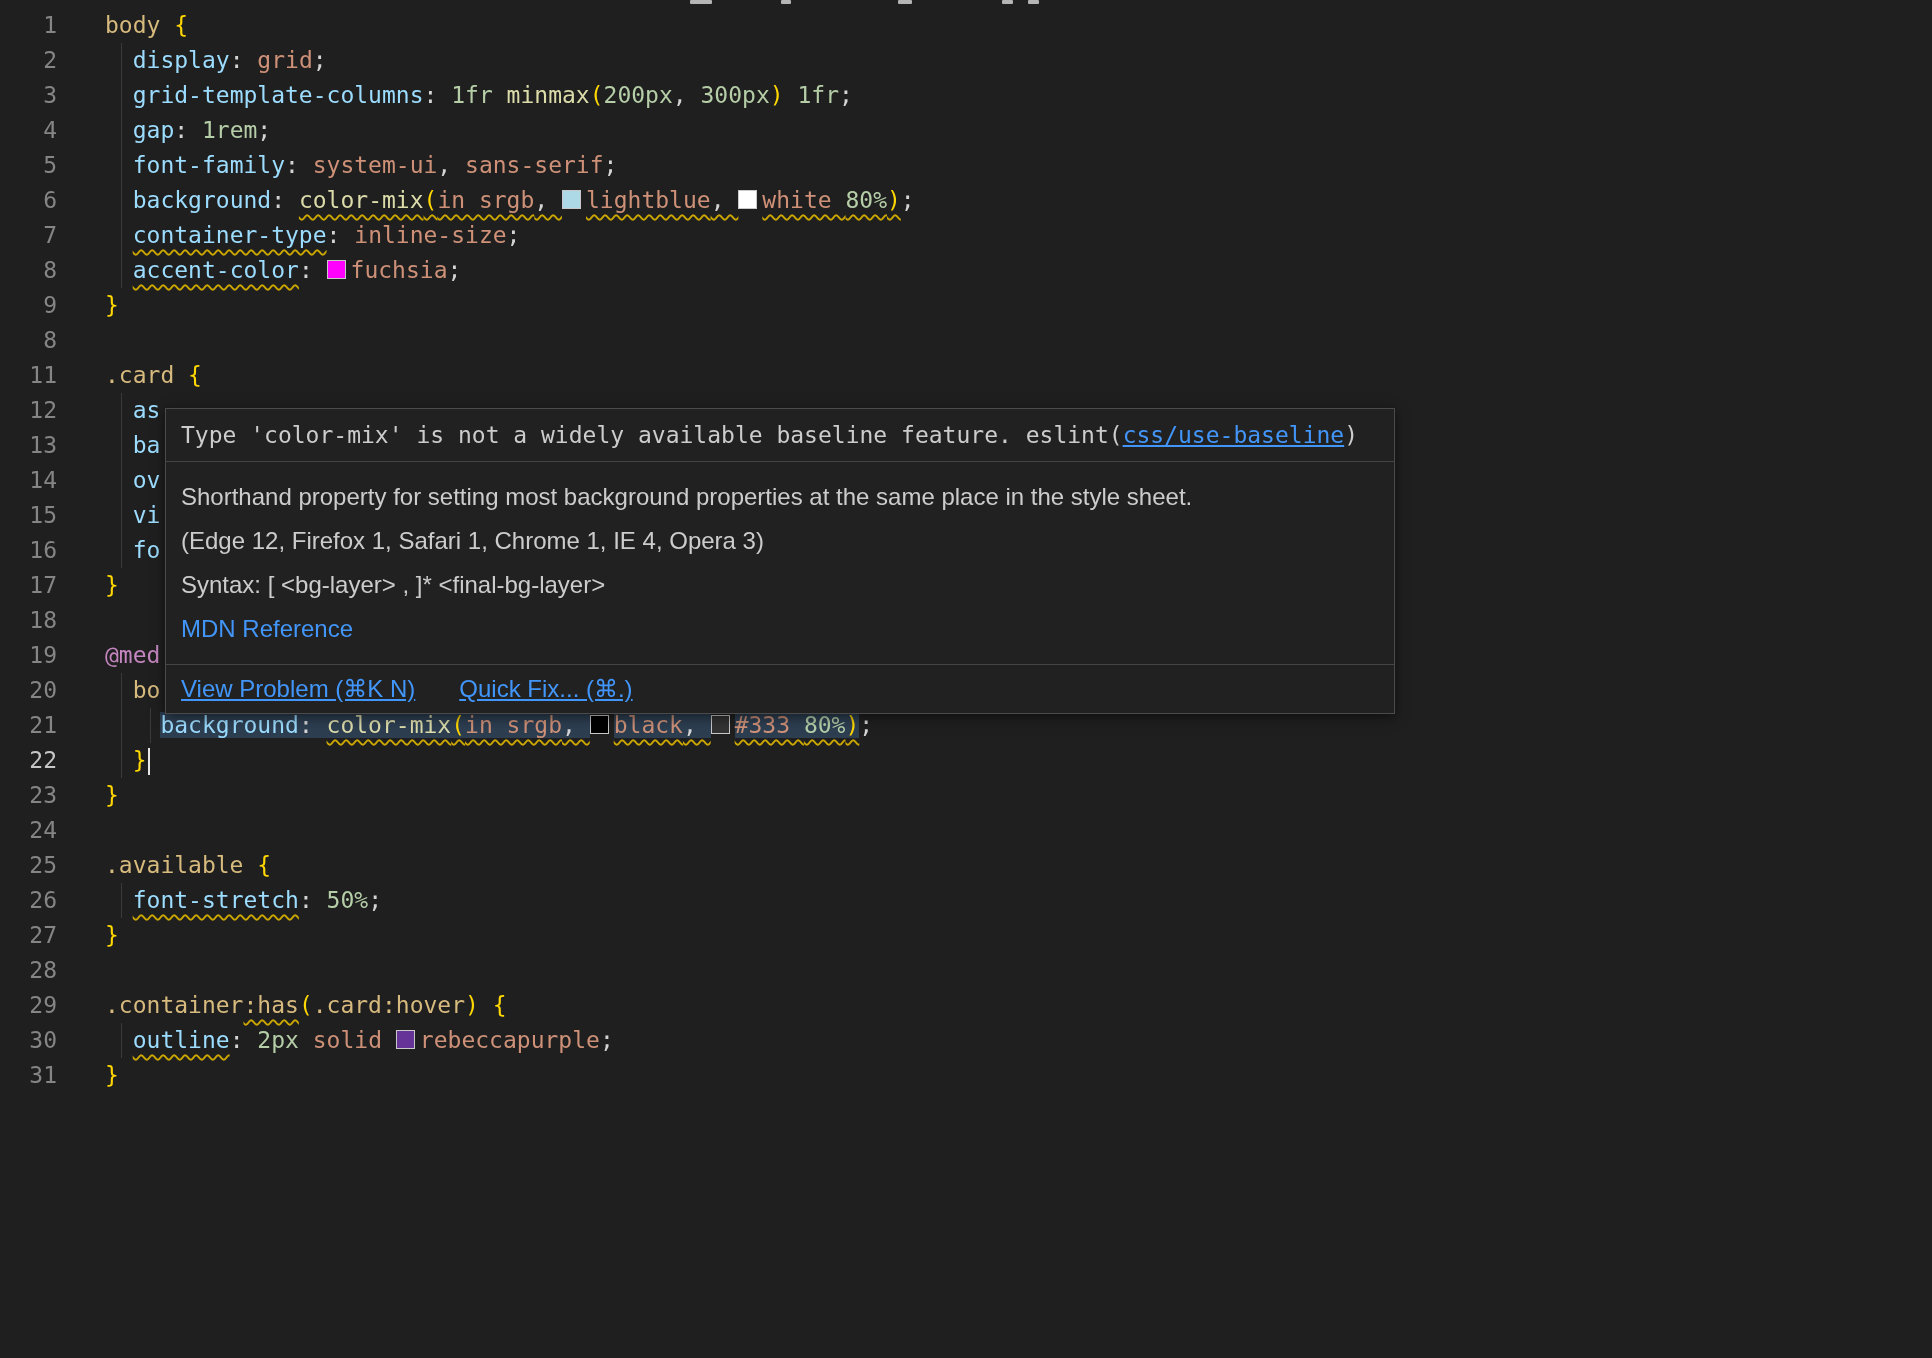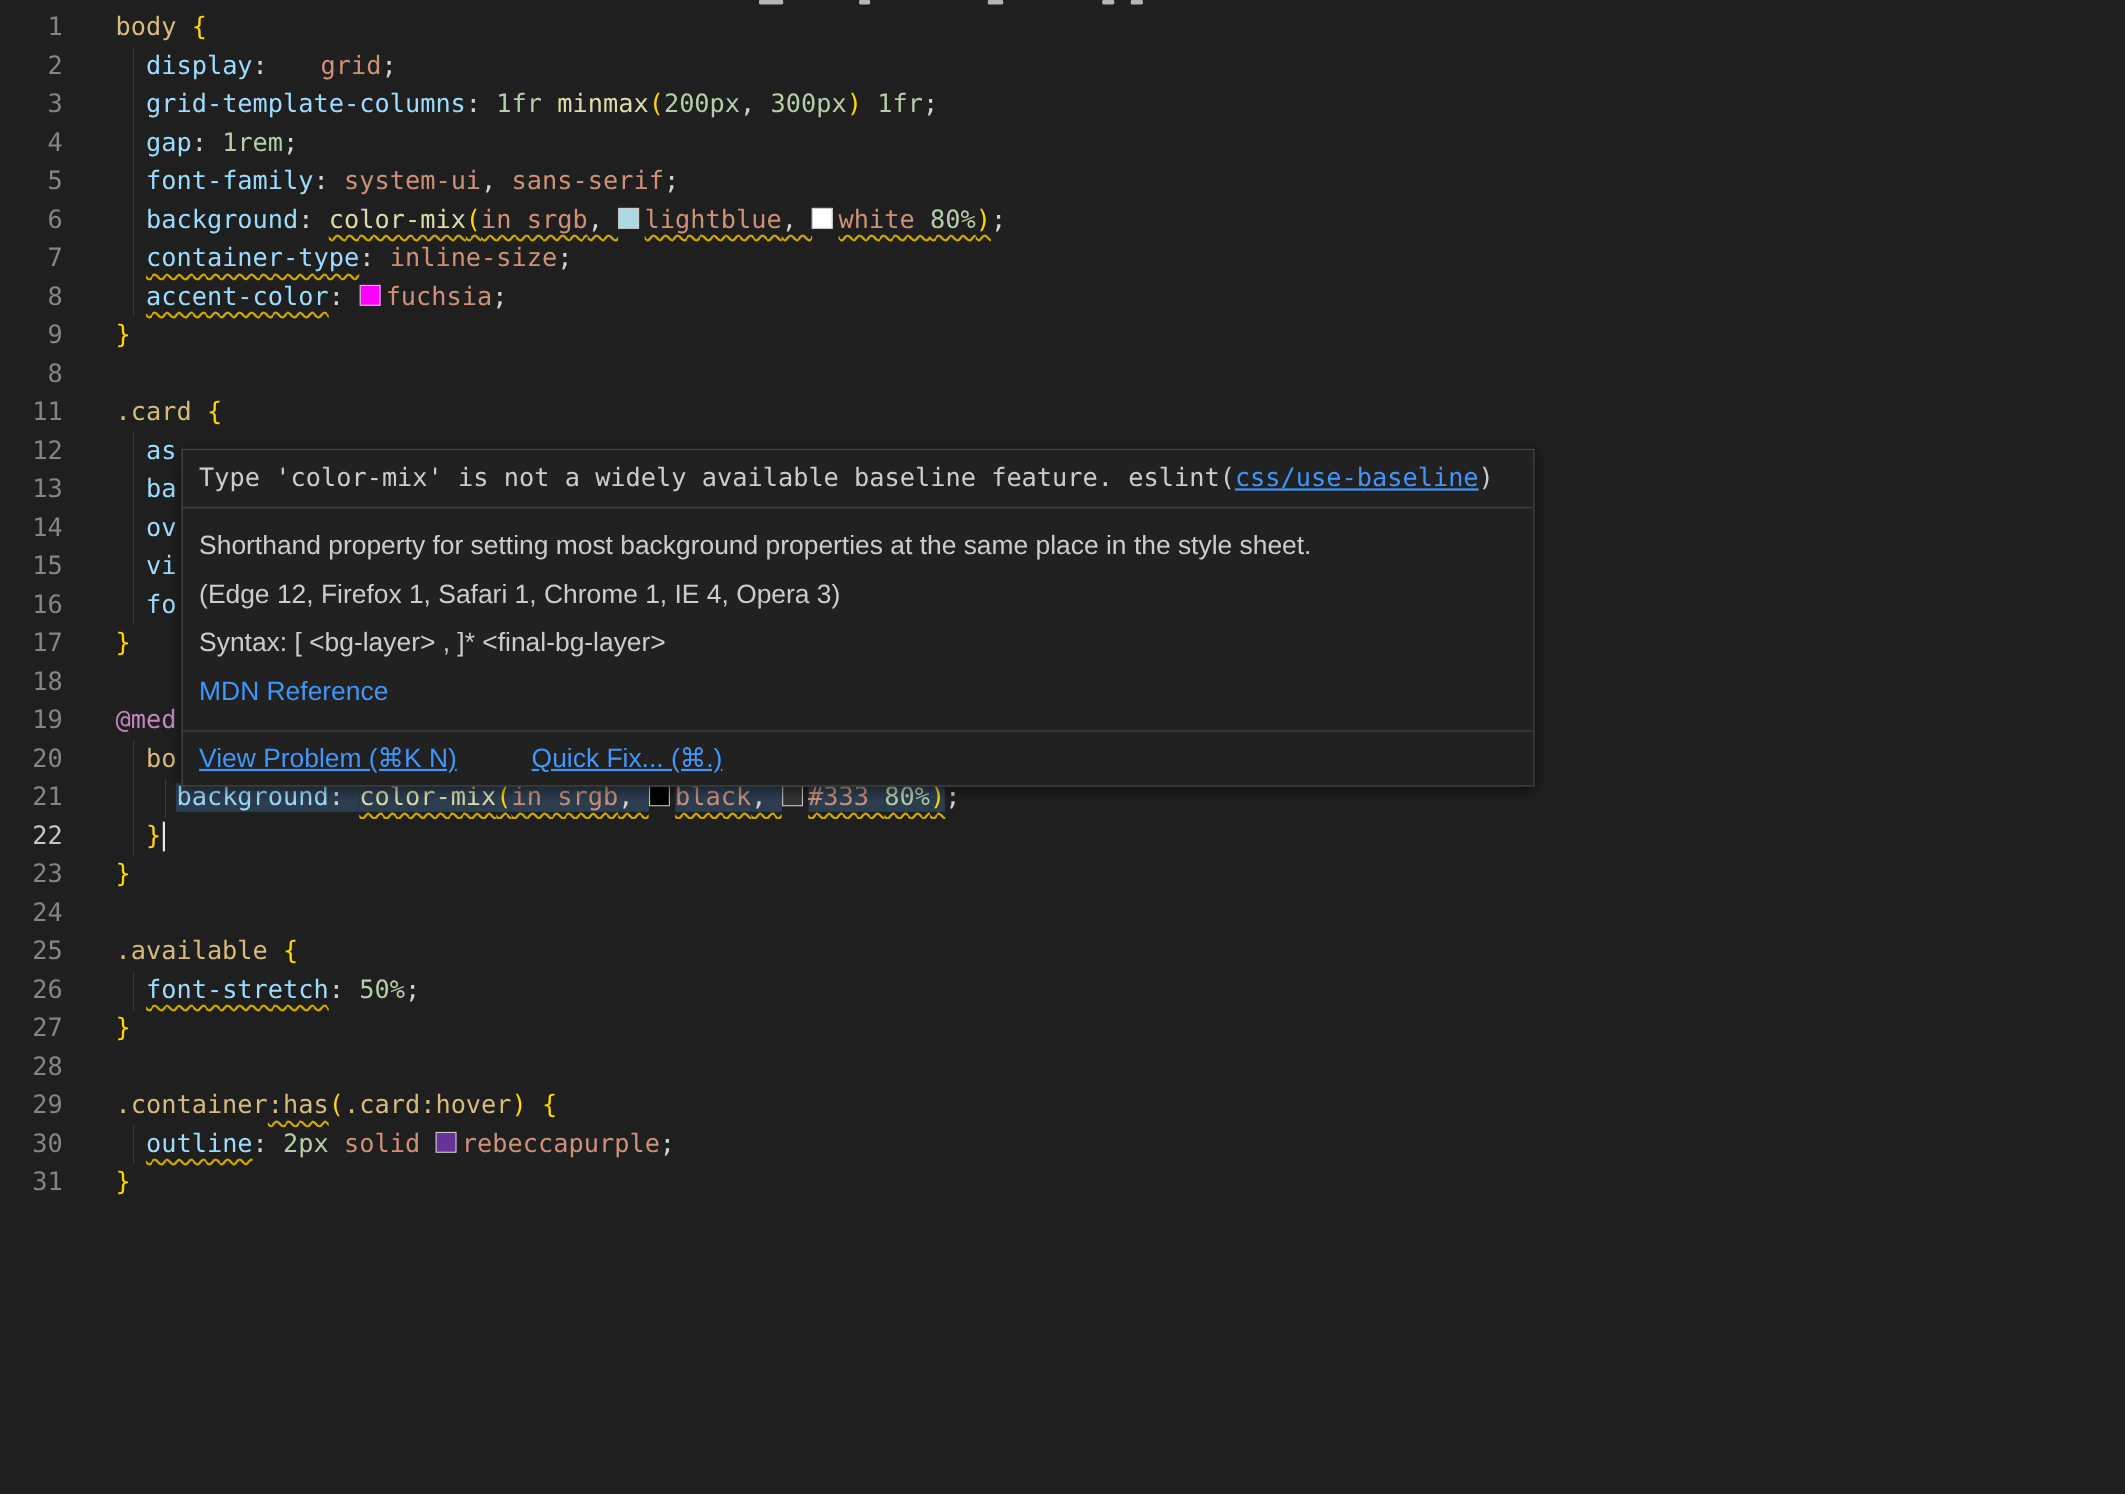--- a/index.html
+++ b/index.html
@@ -27,21 +27,21 @@
              box-shadow:0 3px 12px rgba(0,0,0,0.55); }
   .tt-diag { font-family:"DejaVu Sans Mono", monospace; font-size:23px;
              line-height:30px; padding:11px 15px; }
   .tt-sep { height:1px; background:#454545; }
   .tt-docs { font-family:"Liberation Sans", sans-serif; font-size:24px;
              padding:6px 15px; }
   .tt-docs p { margin:14px 0; line-height:30px; }
   .tt-link { color:#4296fa; text-decoration:none; cursor:pointer; }
   .tt-link.ul { text-decoration:underline; }
   .tt-actions { font-family:"Liberation Sans", sans-serif; font-size:24px;
-                padding:10px 15px; display:flex; gap:68px; }
+                padding:10px 15px; display:flex; gap:44px; }
   .tt-actions a { color:#4296fa; text-decoration:underline; cursor:pointer; }
 </style>
 </head>
 <body style="background: rgb(31, 31, 31);">
 
 <div class="editor">
 
   <div>
     <div class="remnant" style="left:690px;width:22px"></div>
     <div class="remnant" style="left:781px;width:10px"></div>
@@ -50,21 +50,21 @@
     <div class="remnant" style="left:1028px;width:11px"></div>
   </div>
 
   <div class="code" id="code-area">
       <div class="line">
         <div class="ln">1</div>
         <div class="lc"><span style="color: rgb(215, 186, 125);">body </span><span style="color: rgb(255, 215, 0);">{</span></div>
       </div>
       <div class="line">
         <div class="ln">2</div>
-        <div class="lc"><span class="guide" style="left: 64px;"></span><span style="color: rgb(212, 212, 212);">  </span><span style="color: rgb(156, 220, 254);">display</span><span style="color: rgb(212, 212, 212);">: </span><span style="color: rgb(206, 145, 120); margin-left: 34px;">grid</span><span style="color: rgb(212, 212, 212);">;</span></div>
+        <div class="lc"><span class="guide" style="left: 64px;"></span><span style="color: rgb(212, 212, 212);">  </span><span style="color: rgb(156, 220, 254);">display</span><span style="color: rgb(212, 212, 212);">: </span><span style="color: rgb(206, 145, 120);">grid</span><span style="color: rgb(212, 212, 212);">;</span></div>
       </div>
       <div class="line">
         <div class="ln">3</div>
         <div class="lc"><span class="guide" style="left: 64px;"></span><span style="color: rgb(212, 212, 212);">  </span><span style="color: rgb(156, 220, 254);">grid-template-columns</span><span style="color: rgb(212, 212, 212);">: </span><span style="color: rgb(181, 206, 168);">1fr </span><span style="color: rgb(220, 220, 170);">minmax</span><span style="color: rgb(255, 215, 0);">(</span><span style="color: rgb(181, 206, 168);">200px</span><span style="color: rgb(212, 212, 212);">, </span><span style="color: rgb(181, 206, 168);">300px</span><span style="color: rgb(255, 215, 0);">)</span><span style="color: rgb(181, 206, 168);"> 1fr</span><span style="color: rgb(212, 212, 212);">;</span></div>
       </div>
       <div class="line">
         <div class="ln">4</div>
         <div class="lc"><span class="guide" style="left: 64px;"></span><span style="color: rgb(212, 212, 212);">  </span><span style="color: rgb(156, 220, 254);">gap</span><span style="color: rgb(212, 212, 212);">: </span><span style="color: rgb(181, 206, 168);">1rem</span><span style="color: rgb(212, 212, 212);">;</span></div>
       </div>
       <div class="line">

